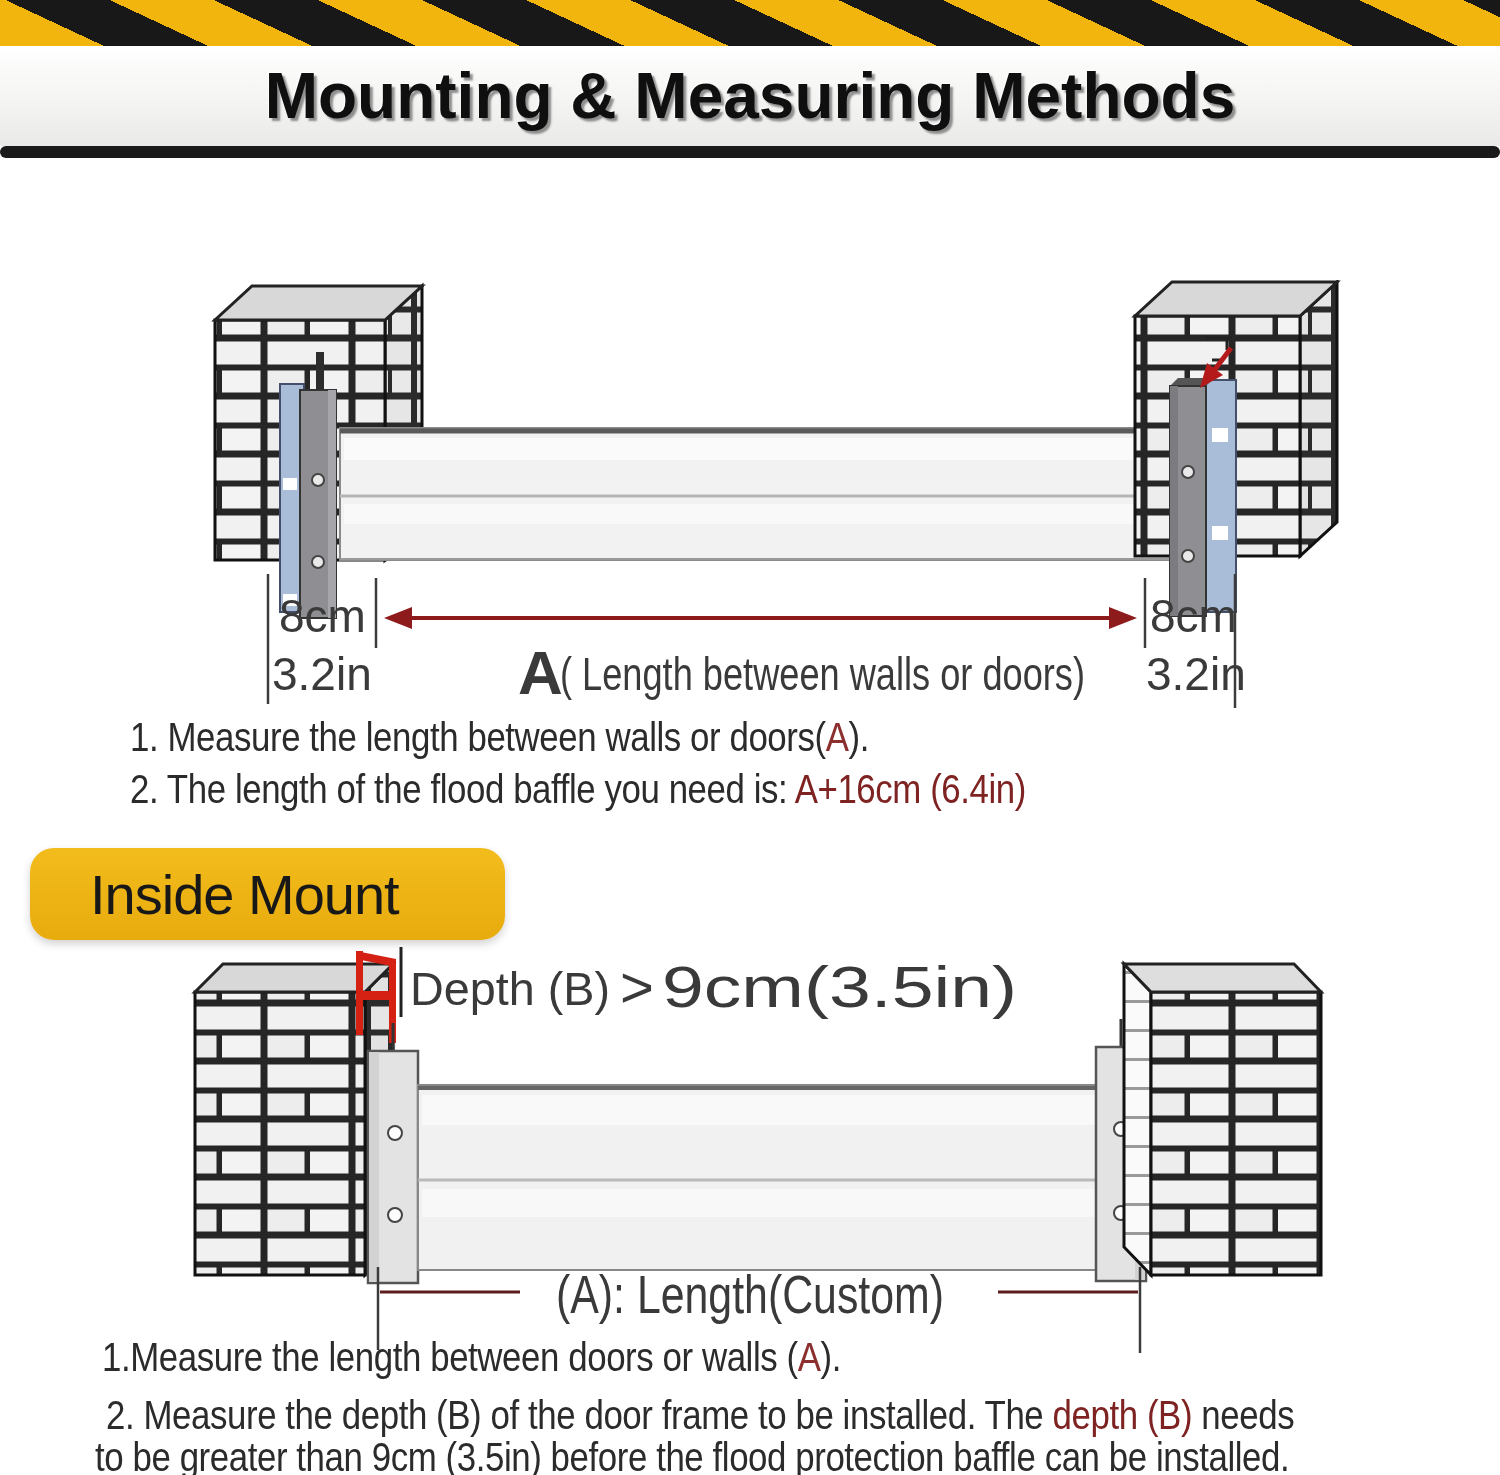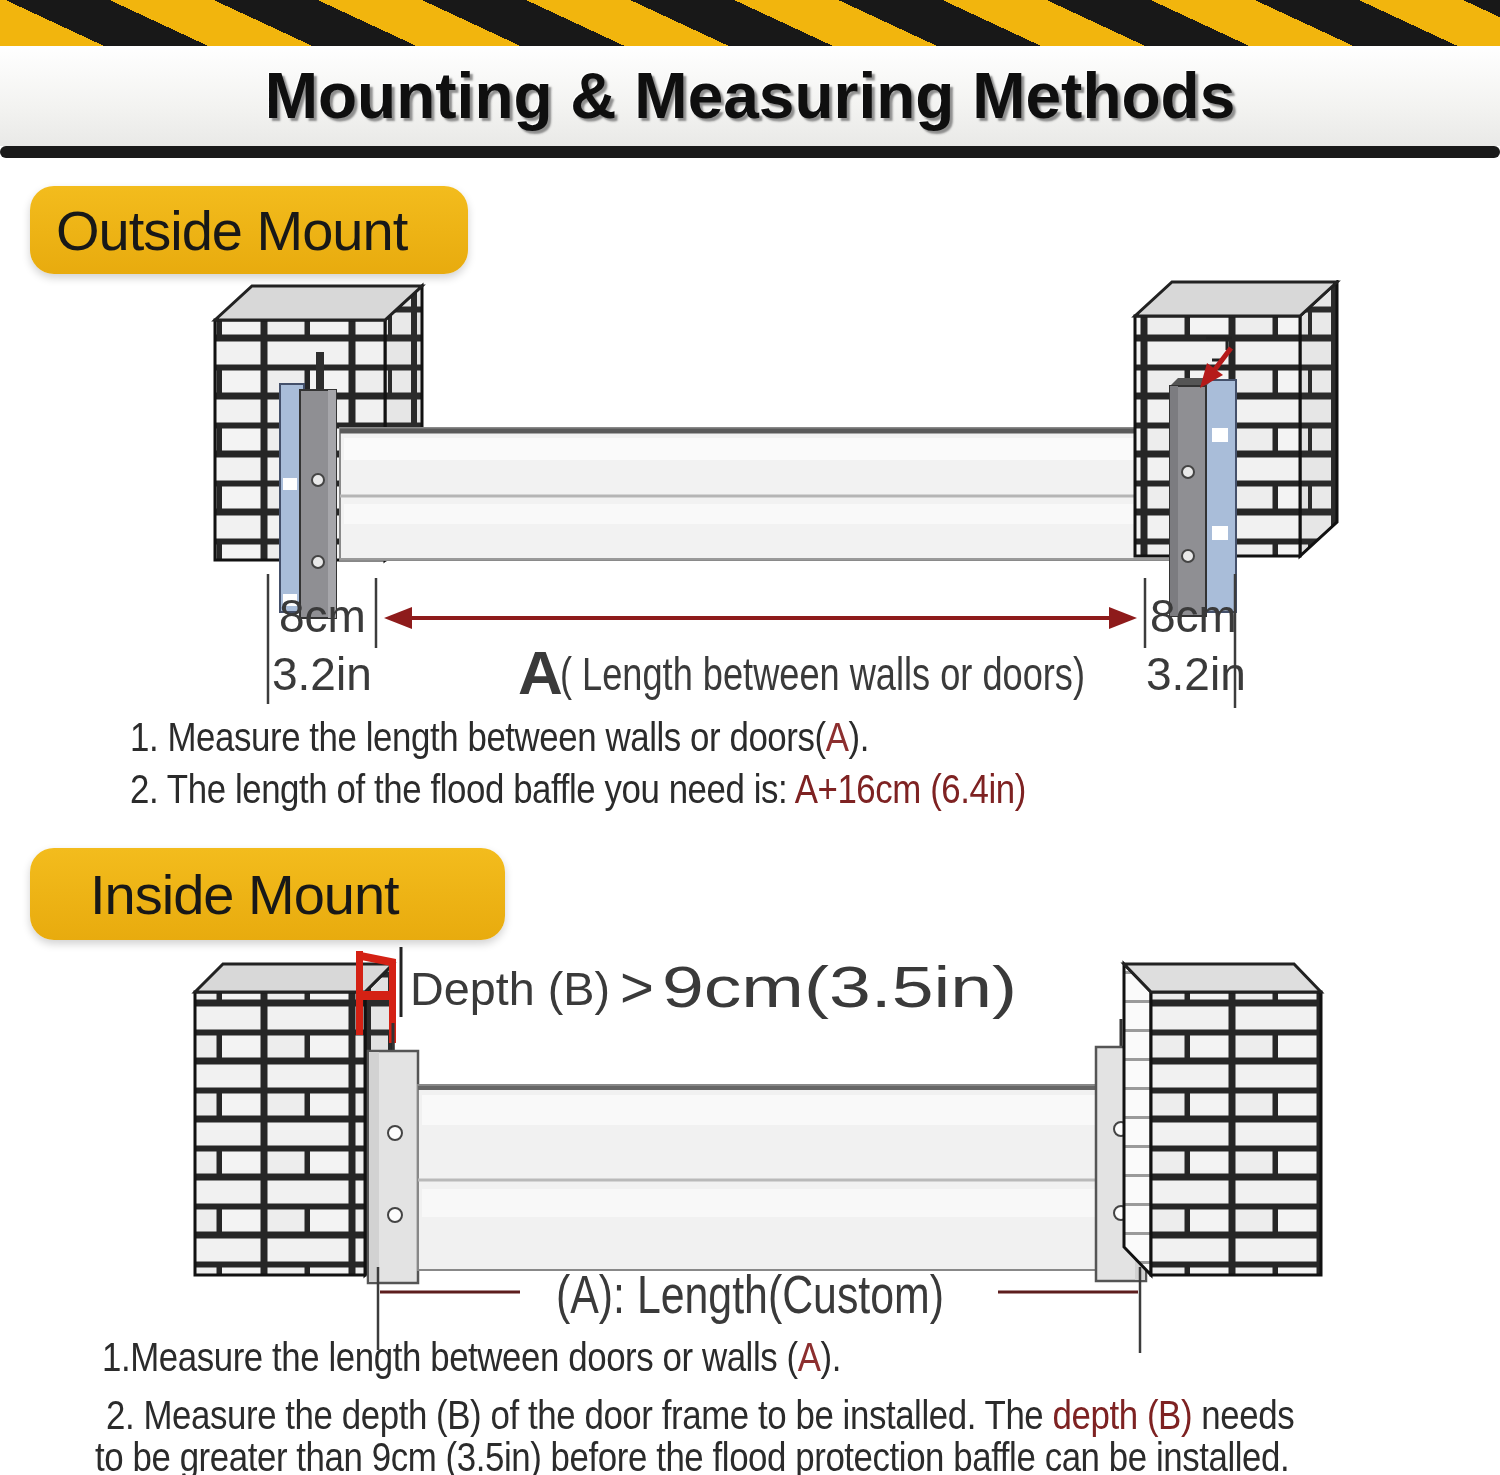--- a/index.html
+++ b/index.html
@@ -55,23 +55,20 @@
 <body>
 
 <div class="page">
 
   <div class="hazard"></div>
   <div class="title-band">
     <div class="title">Mounting &amp; Measuring Methods</div>
   </div>
   <div class="divider"></div>
 
-  <div class="badge" id="badge-outside">
-    <span>Outside Mount</span>
-  </div>
 
   <svg class="diagram" id="outside-diagram" viewBox="0 0 1500 430">
     <defs>
       <pattern id="brickA" width="88" height="58" patternUnits="userSpaceOnUse">
         <rect width="88" height="58" fill="#262626"></rect>
         <rect x="3.5" y="3.5" width="81" height="23" fill="#f1f1f1"></rect>
         <rect x="3.5" y="32.5" width="37" height="22" fill="#ededed"></rect>
         <rect x="46" y="32.5" width="38.5" height="22" fill="#f3f3f3"></rect>
       </pattern>
       <pattern id="sideA" width="46" height="58" patternUnits="userSpaceOnUse">

